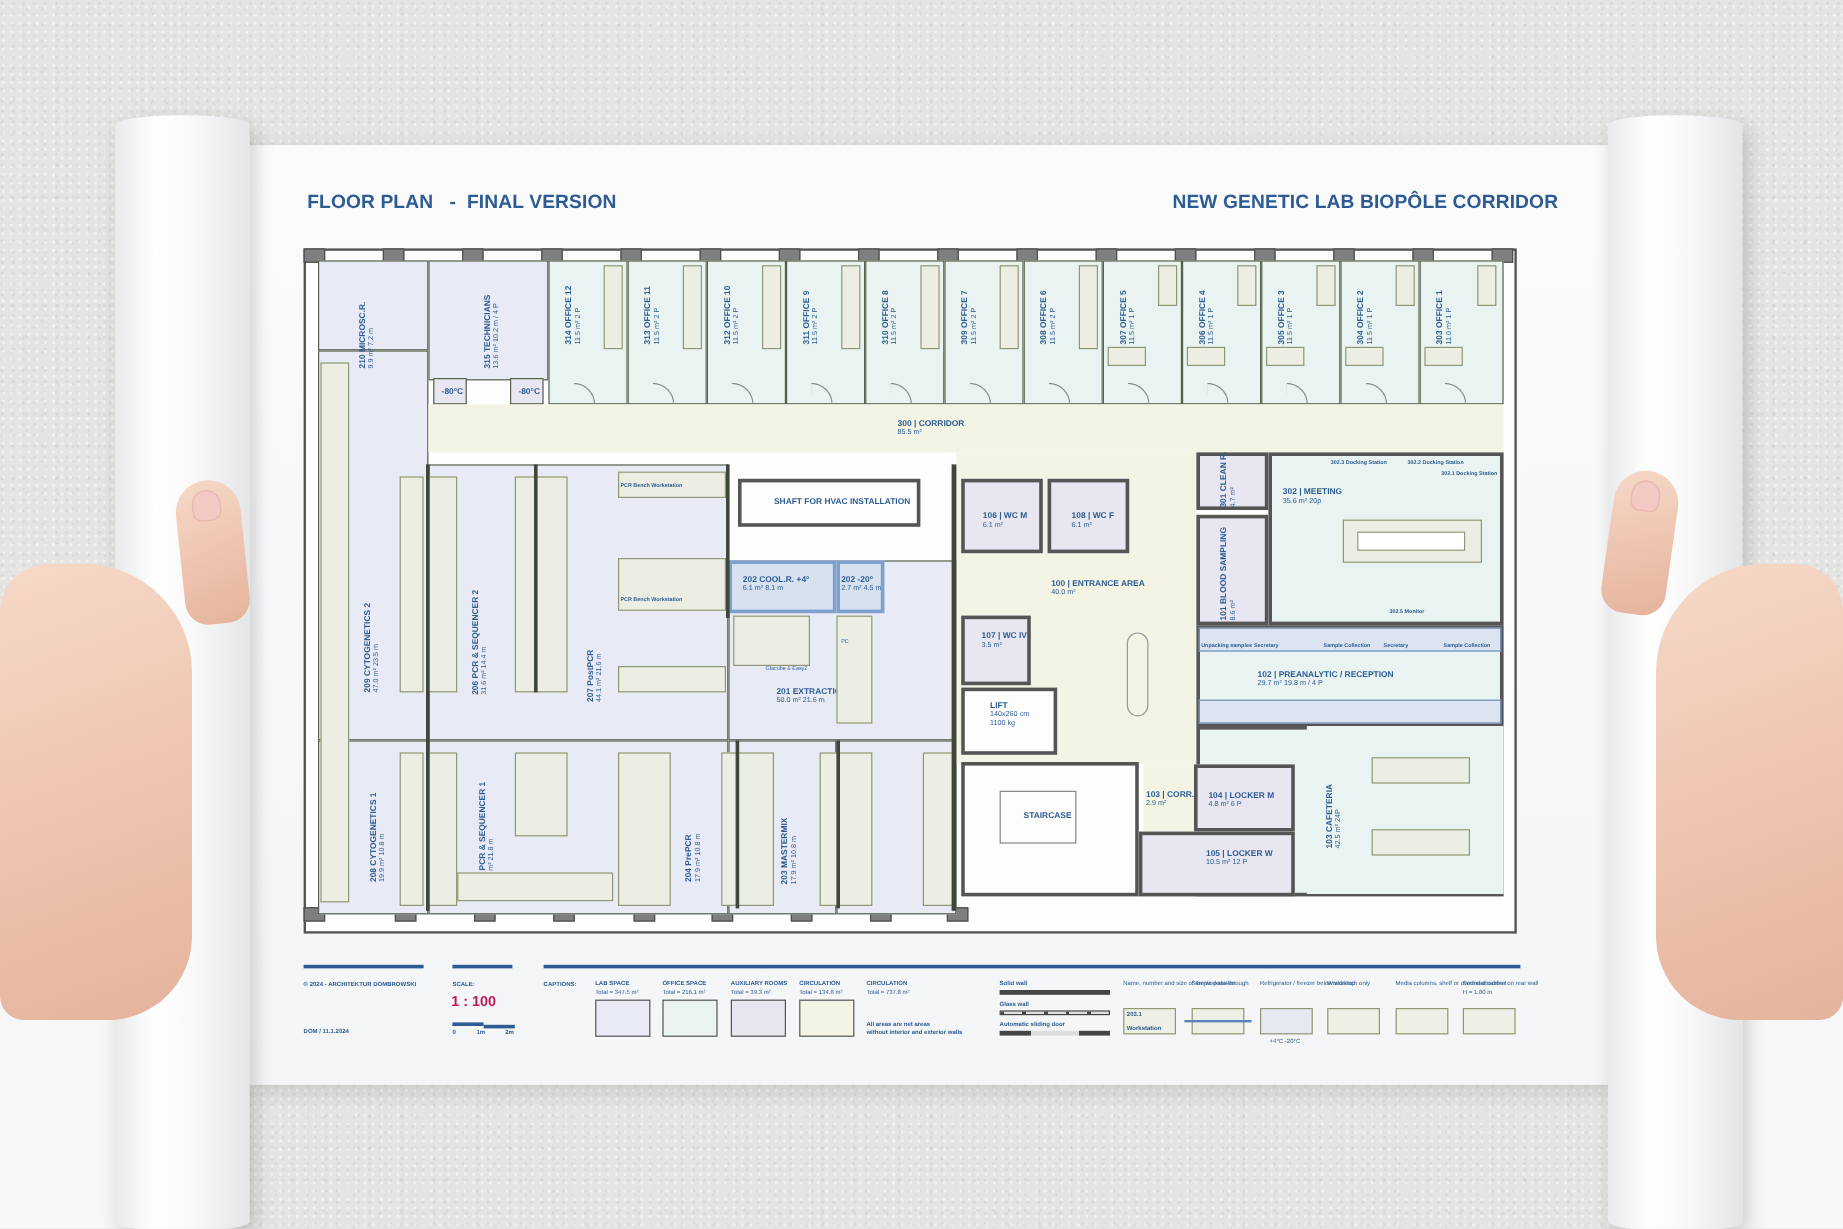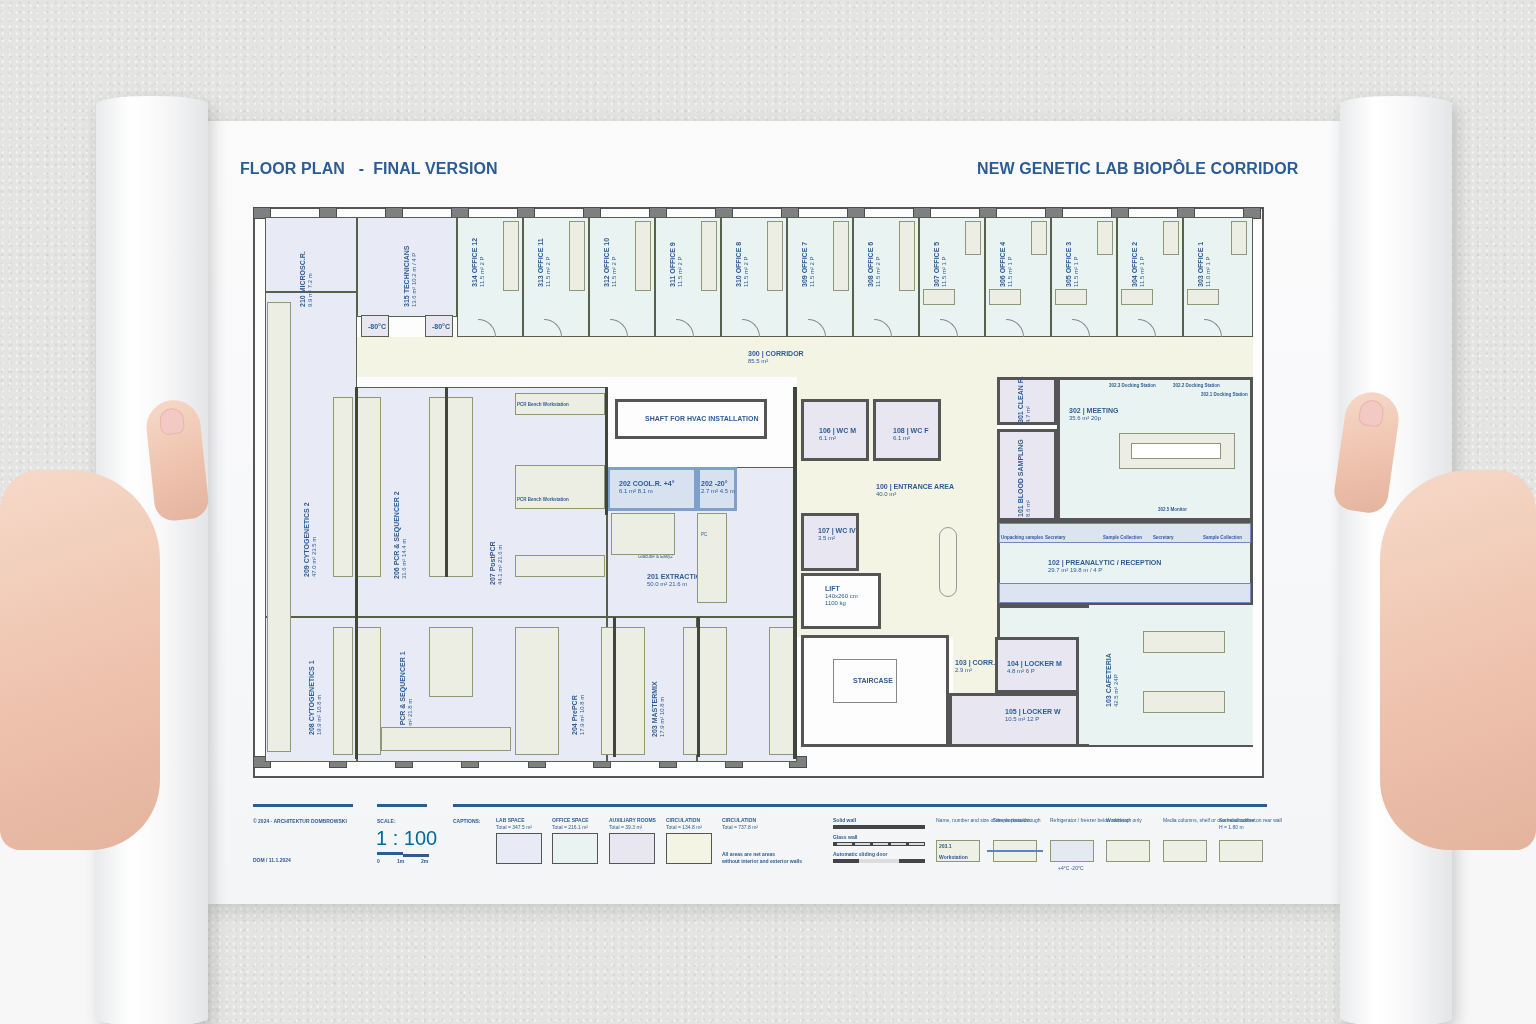--- a/index.html
+++ b/index.html
@@ -36,21 +36,21 @@
   .hand-right { left: 1380px; top: 470px; width: 156px; height: 380px; border-radius: 90px 40px 20px 70px; }
   .hand-right-thumb { left: 1340px; top: 392px; width: 54px; height: 120px; border-radius: 28px 28px 20px 20px; transform: rotate(8deg); }
   .nail { position: absolute; width: 24px; height: 26px; background: #f3c9c3; border-radius: 12px 12px 8px 8px; top: 8px; left: 14px; border: 1px solid #e8b4ac; }
   .sleeve { position: absolute; background: #f7f7f7; }
   .sleeve-left { left: 0; top: 830px; width: 120px; height: 194px; border-radius: 0 40px 0 0; }
   .sleeve-right { left: 1420px; top: 830px; width: 116px; height: 194px; border-radius: 40px 0 0 0; }
 
   .title {
     position: absolute; top: 160px; color: #2d5c94; font-weight: bold; font-size: 16px; letter-spacing: 0.1px;
   }
-  .title-left { left: 240px; }
+  .title-left { left: 256px; }
   .title-right { left: 977px; }
 
   
   .plan { position: absolute; left: 253px; top: 207px; width: 1011px; height: 571px; }
   .room { position: absolute; border: 1px solid #56604a; }
   .lab { background: #e8ebf6; }
   .office { background: #e9f4f2; }
   .aux { background: #e7e6f1; }
   .circ { background: #f3f4e4; }
   .white { background: #fdfdfd; }
@@ -62,21 +62,21 @@
   .rl .sub { font-weight: normal; font-size: 6px; display: block; }
   .vert { transform: rotate(-90deg); transform-origin: left top; }
   .desk-l { position: absolute; font-size: 4.5px; color: #2d5c94; white-space: nowrap; }
   .door { position: absolute; width: 18px; height: 18px; border: 1px solid #888; border-radius: 0 18px 0 0; border-left: none; border-bottom: none; }
 
   
   .footer { position: absolute; left: 253px; top: 804px; width: 1014px; height: 80px; }
   .fbar { position: absolute; top: 0; height: 3px; background: #2d5c94; }
   .ft { position: absolute; color: #2d5c94; font-size: 5px; font-weight: bold; line-height: 1.3; white-space: nowrap; }
   .ft-n { font-weight: normal; }
-  .scale-big { font-size: 20px; font-weight: normal; color: #0369a1; position: absolute; }
+  .scale-big { font-size: 12px; font-weight: bold; color: #be185d; position: absolute; }
   .swatch { position: absolute; top: 29px; width: 46px; height: 31px; border: 1px solid #555; }
   .legend-box { position: absolute; top: 36px; width: 44px; height: 22px; background: #eef0e6; border: 1px solid #8f9874; }
   .legend-wall { position: absolute; height: 4px; background: #444; }
 </style>
 </head>
 <body>
 
 <div class="sleeve sleeve-left"></div>
 <div class="sleeve sleeve-right"></div>
 

